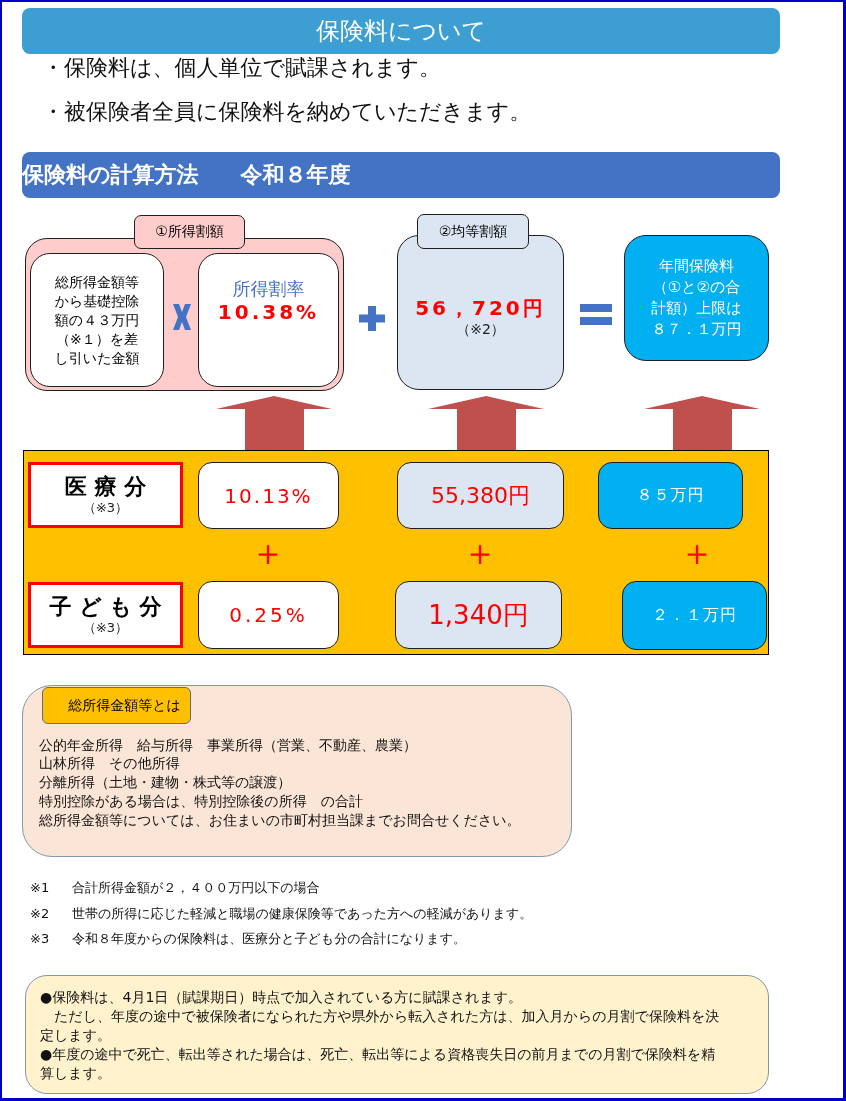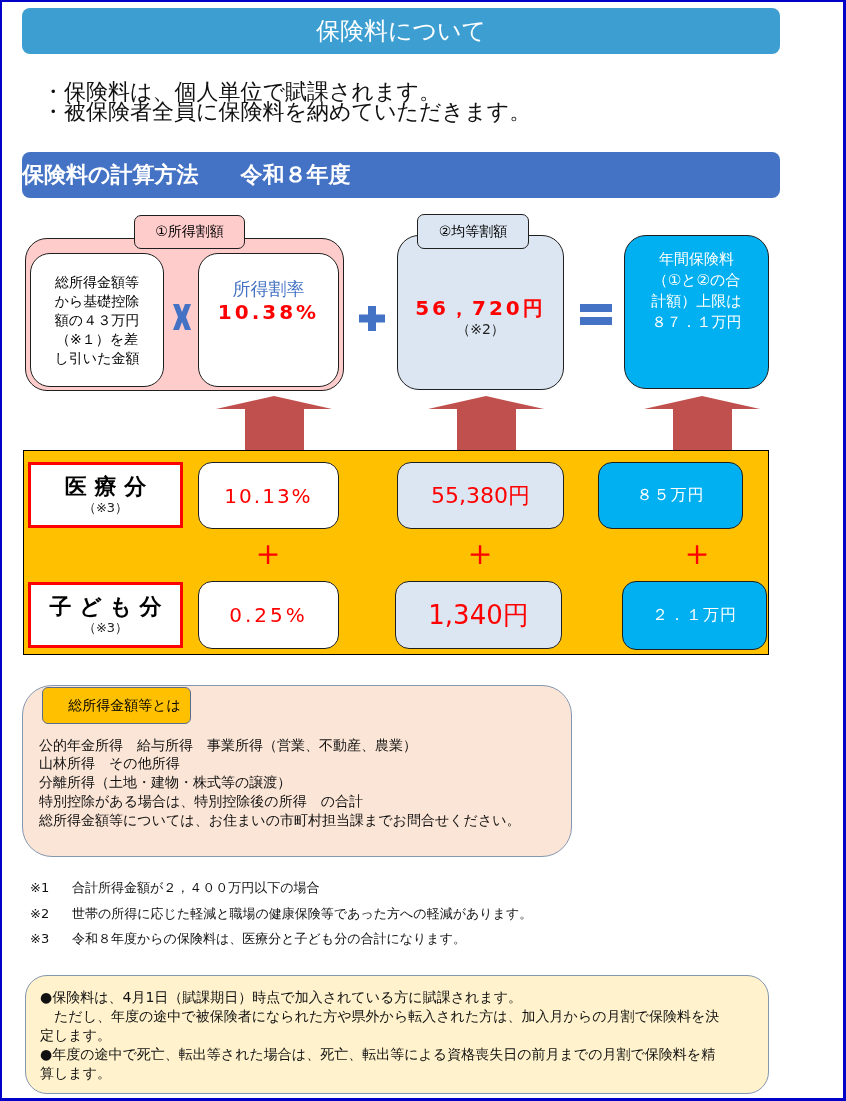--- a/index.html
+++ b/index.html
@@ -56,21 +56,21 @@
 </style>
 </head>
 <body>
 
 <div id="page">
 
   <div id="banner-about" class="abs banner">
     <span>保険料について</span>
   </div>
 
-  <div class="abs bullet" style="top:76px;font-family:Liberation Serif, serif;">・保険料は、個人単位で賦課されます。</div>
+  <div class="abs bullet" style="top:52px;font-family:Liberation Serif, serif;">・保険料は、個人単位で賦課されます。</div>
   <div class="abs bullet" style="top:96px;">・被保険者全員に保険料を納めていただきます。</div>
 
   <div id="banner-calc" class="abs banner">
     <span>保険料の計算方法</span>
     <span class="gap"></span>
     <span>令和８年度</span>
   </div>
 
   <div class="rbox pink" style="left:23px; top:236px; width:319px; height:153px; border-radius:22px;"></div>
   <div class="rbox pink tag" style="left:132px; top:213px; width:111px; height:34px;">
@@ -102,21 +102,21 @@
   </div>
   <div class="rbox lblue tag" style="left:415px; top:212px; width:112px; height:35px;">
     <span>②均等割額</span>
   </div>
 
   <svg class="op" style="left:578px; top:302px;" width="32" height="22" viewBox="0 0 32 22">
     <rect x="0" y="0" width="32" height="8" fill="#4472c4"></rect>
     <rect x="0" y="13" width="32" height="8" fill="#4472c4"></rect>
   </svg>
 
-  <div class="rbox cyan" style="left:622px; top:233px; width:145px; height:154px; border-radius:22px; justify-content:flex-start; padding-top:13px;">
+  <div class="rbox cyan" style="left:622px; top:233px; width:145px; height:126px; border-radius:22px; justify-content:flex-start; padding-top:20px;">
     <div style="font-size:15px; line-height:21px; white-space:nowrap;">年間保険料</div>
     <div style="font-size:15px; line-height:21px; white-space:nowrap;">（①と②の合</div>
     <div style="font-size:15px; line-height:21px; white-space:nowrap;">計額）上限は</div>
     <div style="font-size:15px; line-height:21px; white-space:nowrap;">８７．１万円</div>
   </div>
 
   <svg class="op" style="left:212px; top:392px;" width="120" height="56" viewBox="0 0 120 56">
     <path d="M60 2 L118 15 L90 15 L90 56 L31 56 L31 15 L2 15 Z" fill="#c0504d"></path>
   </svg>
   <svg class="op" style="left:424px; top:392px;" width="120" height="56" viewBox="0 0 120 56">

